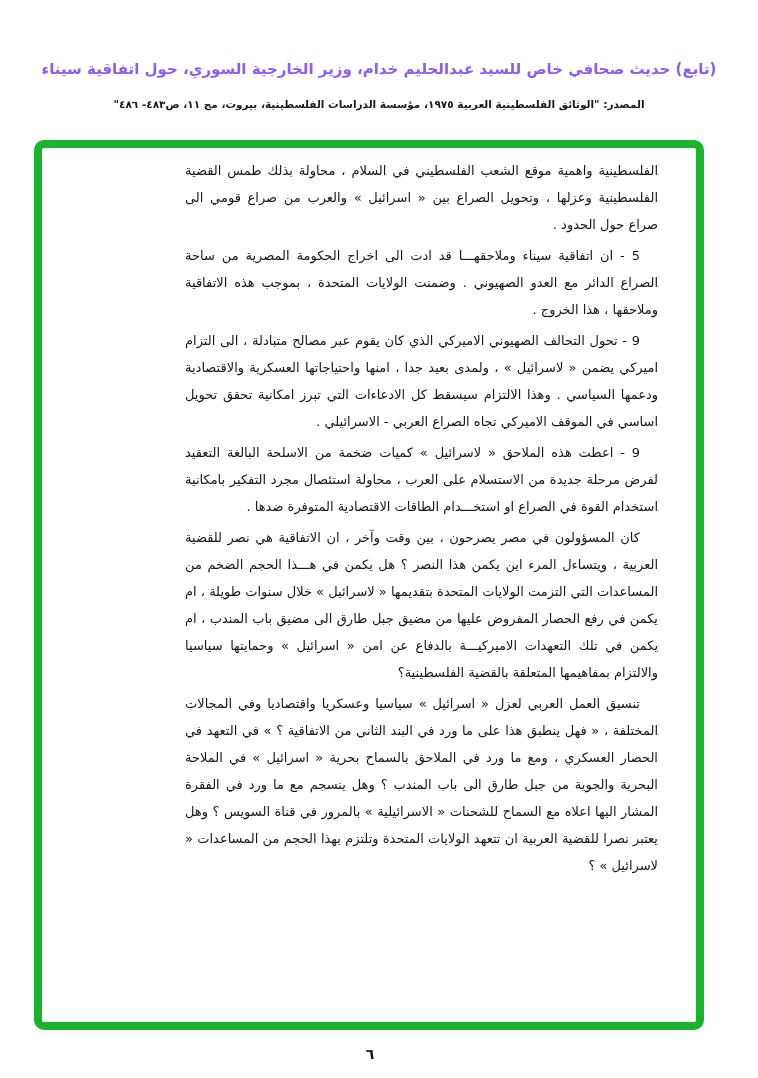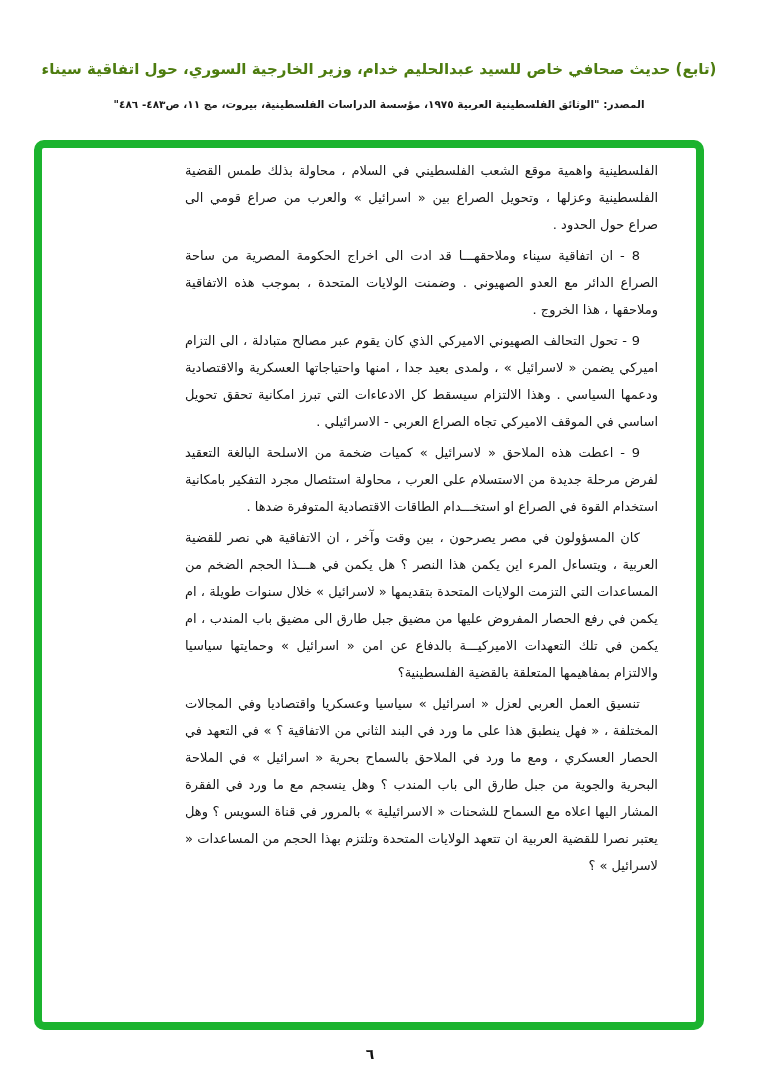--- a/index.html
+++ b/index.html
@@ -8,21 +8,21 @@
     position:relative;
     width:758px; height:1078px;
     background:#ffffff;
     font-family:"DejaVu Sans", sans-serif;
     color:#111111;
     overflow:hidden;
   }
   .hdr-title {
     position:absolute; top:60px; left:40px; right:40px;
     direction:rtl; text-align:center;
-    font-size:15px; font-weight:bold; color:#4d7c0f;
+    font-size:15px; font-weight:bold; color:#8b5cf6;
     letter-spacing:0;
   }
   .hdr-source {
     position:absolute; top:98px; left:40px; right:40px;
     direction:rtl; text-align:center;
     font-size:10.5px; font-weight:bold; color:#1a1a1a;
   }
   .green-frame {
     position:absolute; left:34px; top:140px;
     width:670px; height:890px;
@@ -52,21 +52,21 @@
 <div class="page">
 
   <div class="hdr-title">(تابع) حديث صحافي خاص للسيد عبدالحليم خدام، وزير الخارجية السوري، حول اتفاقية سيناء</div>
 
   <div class="hdr-source">المصدر: "الوثائق الفلسطينية العربية ١٩٧٥، مؤسسة الدراسات الفلسطينية، بيروت، مج ١١، ص٤٨٣- ٤٨٦"</div>
 
   <div class="green-frame" style="border-color: rgb(27, 179, 46);"></div>
 
   <div class="text-col">
     <p>الفلسطينية واهمية موقع الشعب الفلسطيني في السلام ، محاولة بذلك طمس القضية الفلسطينية وعزلها ، وتحويل الصراع بين « اسرائيل » والعرب من صراع قومي الى صراع حول الحدود .</p>
-    <p class="indent">8 - ان اتفاقية سيناء وملاحقهـــا قد ادت الى اخراج الحكومة المصرية من ساحة الصراع الدائر مع العدو الصهيوني . وضمنت الولايات المتحدة ، بموجب هذه الاتفاقية وملاحقها ، هذا الخروج .</p>
+    <p class="indent">5 - ان اتفاقية سيناء وملاحقهـــا قد ادت الى اخراج الحكومة المصرية من ساحة الصراع الدائر مع العدو الصهيوني . وضمنت الولايات المتحدة ، بموجب هذه الاتفاقية وملاحقها ، هذا الخروج .</p>
     <p class="indent">9 - تحول التحالف الصهيوني الاميركي الذي كان يقوم عبر مصالح متبادلة ، الى التزام اميركي يضمن « لاسرائيل » ، ولمدى بعيد جدا ، امنها واحتياجاتها العسكرية والاقتصادية ودعمها السياسي . وهذا الالتزام سيسقط كل الادعاءات التي تبرز امكانية تحقق تحويل اساسي في الموقف الاميركي تجاه الصراع العربي - الاسرائيلي .</p>
     <p class="indent">9 - اعطت هذه الملاحق « لاسرائيل » كميات ضخمة من الاسلحة البالغة التعقيد لفرض مرحلة جديدة من الاستسلام على العرب ، محاولة استئصال مجرد التفكير بامكانية استخدام القوة في الصراع او استخـــدام الطاقات الاقتصادية المتوفرة ضدها .</p>
     <p class="indent">كان المسؤولون في مصر يصرحون ، بين وقت وآخر ، ان الاتفاقية هي نصر للقضية العربية ، ويتساءل المرء اين يكمن هذا النصر ؟ هل يكمن في هـــذا الحجم الضخم من المساعدات التي التزمت الولايات المتحدة بتقديمها « لاسرائيل » خلال سنوات طويلة ، ام يكمن في رفع الحصار المفروض عليها من مضيق جبل طارق الى مضيق باب المندب ، ام يكمن في تلك التعهدات الاميركيـــة بالدفاع عن امن « اسرائيل » وحمايتها سياسيا والالتزام بمفاهيمها المتعلقة بالقضية الفلسطينية؟</p>
     <p class="indent">تنسيق العمل العربي لعزل « اسرائيل » سياسيا وعسكريا واقتصاديا وفي المجالات المختلفة ، « فهل ينطبق هذا على ما ورد في البند الثاني من الاتفاقية ؟ » في التعهد في الحصار العسكري ، ومع ما ورد في الملاحق بالسماح بحرية « اسرائيل » في الملاحة البحرية والجوية من جبل طارق الى باب المندب ؟ وهل ينسجم مع ما ورد في الفقرة المشار اليها اعلاه مع السماح للشحنات « الاسرائيلية » بالمرور في قناة السويس ؟ وهل يعتبر نصرا للقضية العربية ان تتعهد الولايات المتحدة وتلتزم بهذا الحجم من المساعدات « لاسرائيل » ؟</p>
   </div>
 
   <div class="page-num">٦</div>
 
 </div>
 

